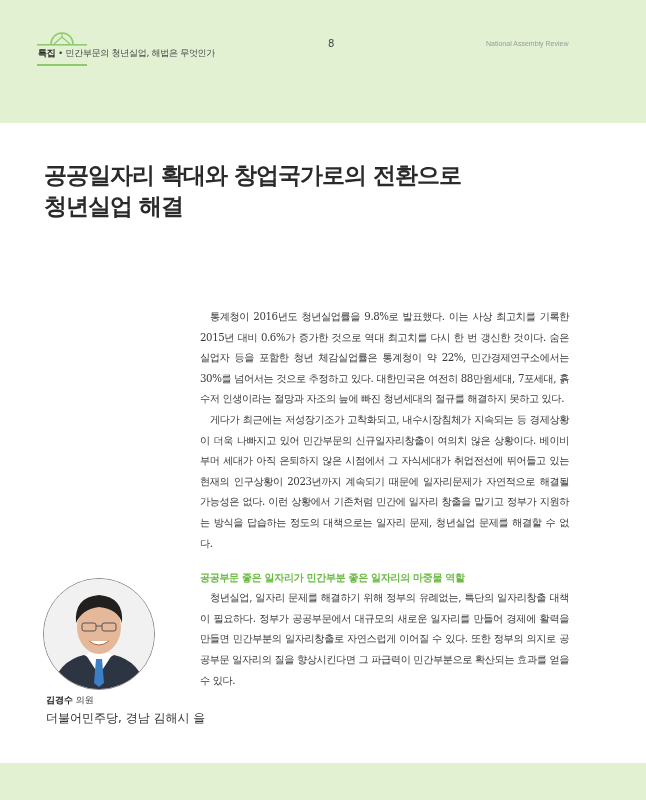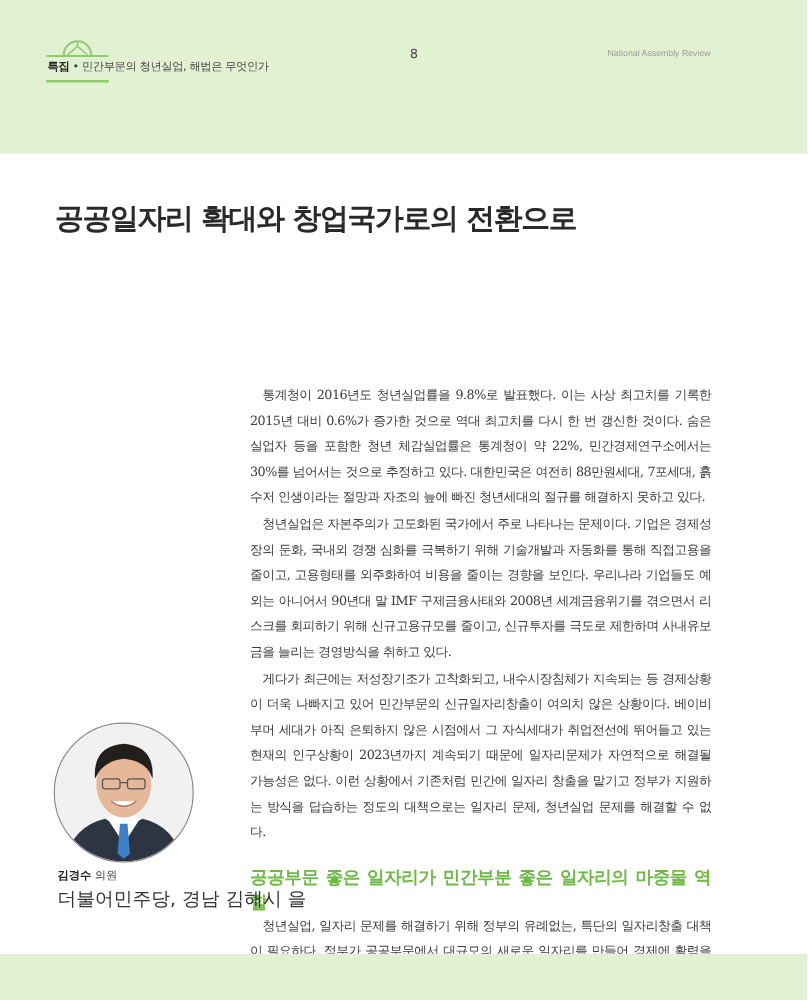--- a/index.html
+++ b/index.html
@@ -46,38 +46,38 @@
     letter-spacing:-1px; margin:0;
   }
   .body-column {
     position:absolute; left:200px; top:307px; width:369px;
     font-size:10.2px; line-height:20.6px; color:#3a3a3a;
     text-align:justify; letter-spacing:-0.4px;
   }
   .body-column p { margin:0; text-indent:10px; }
   .subheading {
     font-family:"DejaVu Sans","Liberation Sans",sans-serif;
-    font-weight:bold; color:#6dbb45; font-size:14px;
+    font-weight:bold; color:#6dbb45; font-size:10px;
     margin:14px 0 0 0; line-height:20px; letter-spacing:-0.3px;
   }
   .portrait {
     position:absolute; left:43px; top:578px; width:110px; height:110px;
     border-radius:50%; overflow:hidden; border:1px solid #888;
     background:#f2f2f2;
   }
   .author-name {
     position:absolute; left:46px; top:694px;
     font-family:"DejaVu Sans","Liberation Sans",sans-serif;
     font-size:9px; color:#333; white-space:nowrap;text-align:right;
   }
   .author-name b { font-weight:bold; color:#222; }
   .author-affil {
     position:absolute; left:46px; top:710px;
     font-family:"DejaVu Sans","Liberation Sans",sans-serif;
-    font-size:15px; color:#333; white-space:nowrap;
+    font-size:12px; color:#333; white-space:nowrap;
   }
 </style>
 </head>
 <body>
 
 <div class="header-band"></div>
 
 <svg class="section-logo" viewBox="0 0 50 36">
   <path d="M14 13 A11 11 0 0 1 36 13" fill="none" stroke="#8fca6e" stroke-width="1.6"></path>
   <path d="M17 13 L25 6 L33 13" fill="none" stroke="#8fca6e" stroke-width="1.2"></path>
@@ -88,25 +88,25 @@
 <div class="section-label">
   <b>특집</b><span> • </span><span>민간부문의 청년실업, 해법은 무엇인가</span>
 </div>
 <div class="logo-underline"></div>
 
 <div class="page-number">8</div>
 <div class="journal-name">National Assembly Review</div>
 
 <h1 class="article-title">
   <span>공공일자리 확대와 창업국가로의 전환으로</span><br>
+  <span>청년실업 해결</span>
 </h1>
 
 <div class="body-column">
   <p>통계청이 2016년도 청년실업률을 9.8%로 발표했다. 이는 사상 최고치를 기록한 2015년 대비 0.6%가 증가한 것으로 역대 최고치를 다시 한 번 갱신한 것이다. 숨은 실업자 등을 포함한 청년 체감실업률은 통계청이 약 22%, 민간경제연구소에서는 30%를 넘어서는 것으로 추정하고 있다. 대한민국은 여전히 88만원세대, 7포세대, 흙수저 인생이라는 절망과 자조의 늪에 빠진 청년세대의 절규를 해결하지 못하고 있다.</p>
-  <p>청년실업은 자본주의가 고도화된 국가에서 주로 나타나는 문제이다. 기업은 경제성장의 둔화, 국내외 경쟁 심화를 극복하기 위해 기술개발과 자동화를 통해 직접고용을 줄이고, 고용형태를 외주화하여 비용을 줄이는 경향을 보인다. 우리나라 기업들도 예외는 아니어서 90년대 말 IMF 구제금융사태와 2008년 세계금융위기를 겪으면서 리스크를 회피하기 위해 신규고용규모를 줄이고, 신규투자를 극도로 제한하며 사내유보금을 늘리는 경영방식을 취하고 있다.</p>
   <p>게다가 최근에는 저성장기조가 고착화되고, 내수시장침체가 지속되는 등 경제상황이 더욱 나빠지고 있어 민간부문의 신규일자리창출이 여의치 않은 상황이다. 베이비부머 세대가 아직 은퇴하지 않은 시점에서 그 자식세대가 취업전선에 뛰어들고 있는 현재의 인구상황이 2023년까지 계속되기 때문에 일자리문제가 자연적으로 해결될 가능성은 없다. 이런 상황에서 기존처럼 민간에 일자리 창출을 맡기고 정부가 지원하는 방식을 답습하는 정도의 대책으로는 일자리 문제, 청년실업 문제를 해결할 수 없다.</p>
   <div class="subheading">공공부문 좋은 일자리가 민간부분 좋은 일자리의 마중물 역할</div>
   <p>청년실업, 일자리 문제를 해결하기 위해 정부의 유례없는, 특단의 일자리창출 대책이 필요하다. 정부가 공공부문에서 대규모의 새로운 일자리를 만들어 경제에 활력을 만들면 민간부분의 일자리창출로 자연스럽게 이어질 수 있다. 또한 정부의 의지로 공공부문 일자리의 질을 향상시킨다면 그 파급력이 민간부분으로 확산되는 효과를 얻을 수 있다.</p>
 </div>
 
 <div class="portrait">
   <svg width="110" height="110" viewBox="0 0 110 110">
     <rect width="110" height="110" fill="#f1f1f1"></rect>
     <path d="M8 110 Q14 82 40 76 L55 84 L70 76 Q96 82 102 110 Z" fill="#2d3442"></path>
     <path d="M42 76 L55 96 L68 76 L62 72 L48 72 Z" fill="#ffffff"></path>

